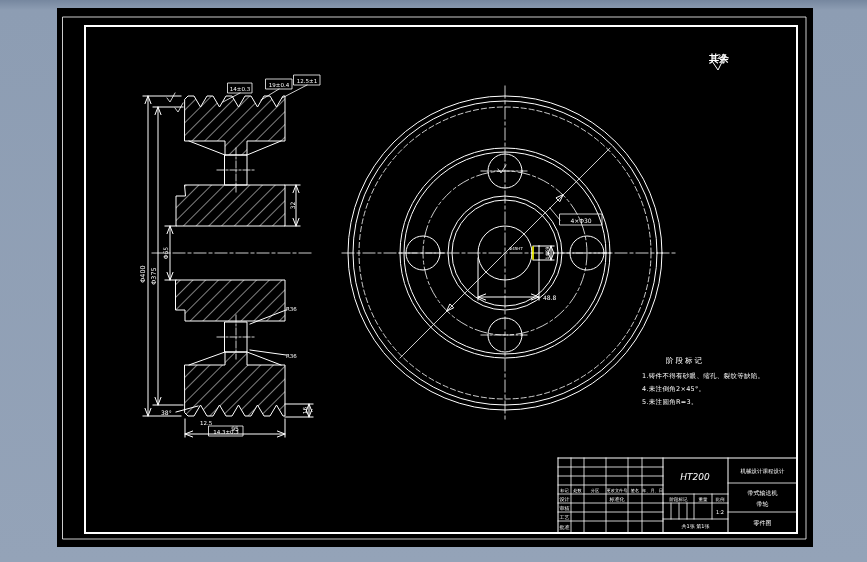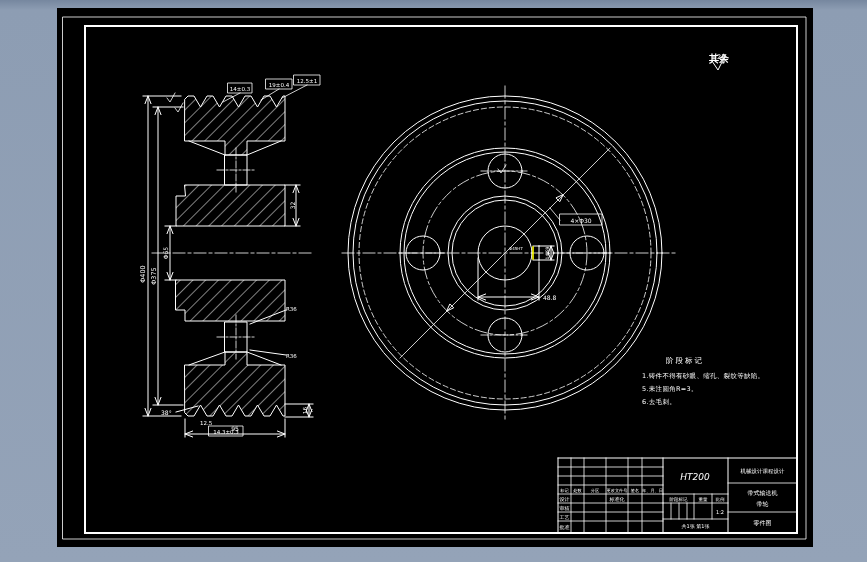--- a/index.html
+++ b/index.html
@@ -244,16 +244,16 @@
   <span>其余</span>
   <svg width="26" height="20" viewBox="0 0 26 20">
     <path d="M3,9 L9,18 L17,2" stroke="#fff" fill="none" stroke-width="1"></path>
     <text x="8" y="7" font-size="6.5">25</text>
   </svg>
 </div>
 
 <div class="notes">
   <span class="nt">阶段标记</span>
   <span style="display:block">1.铸件不得有砂眼、缩孔、裂纹等缺陷。</span>
+  <span style="display:block">4.未注倒角2×45°。</span>
   <span style="display:block">5.未注圆角R=3。</span>
-  <span style="display:block">6.去毛刺。</span>
 </div>
 </div>
 
 </body></html>

